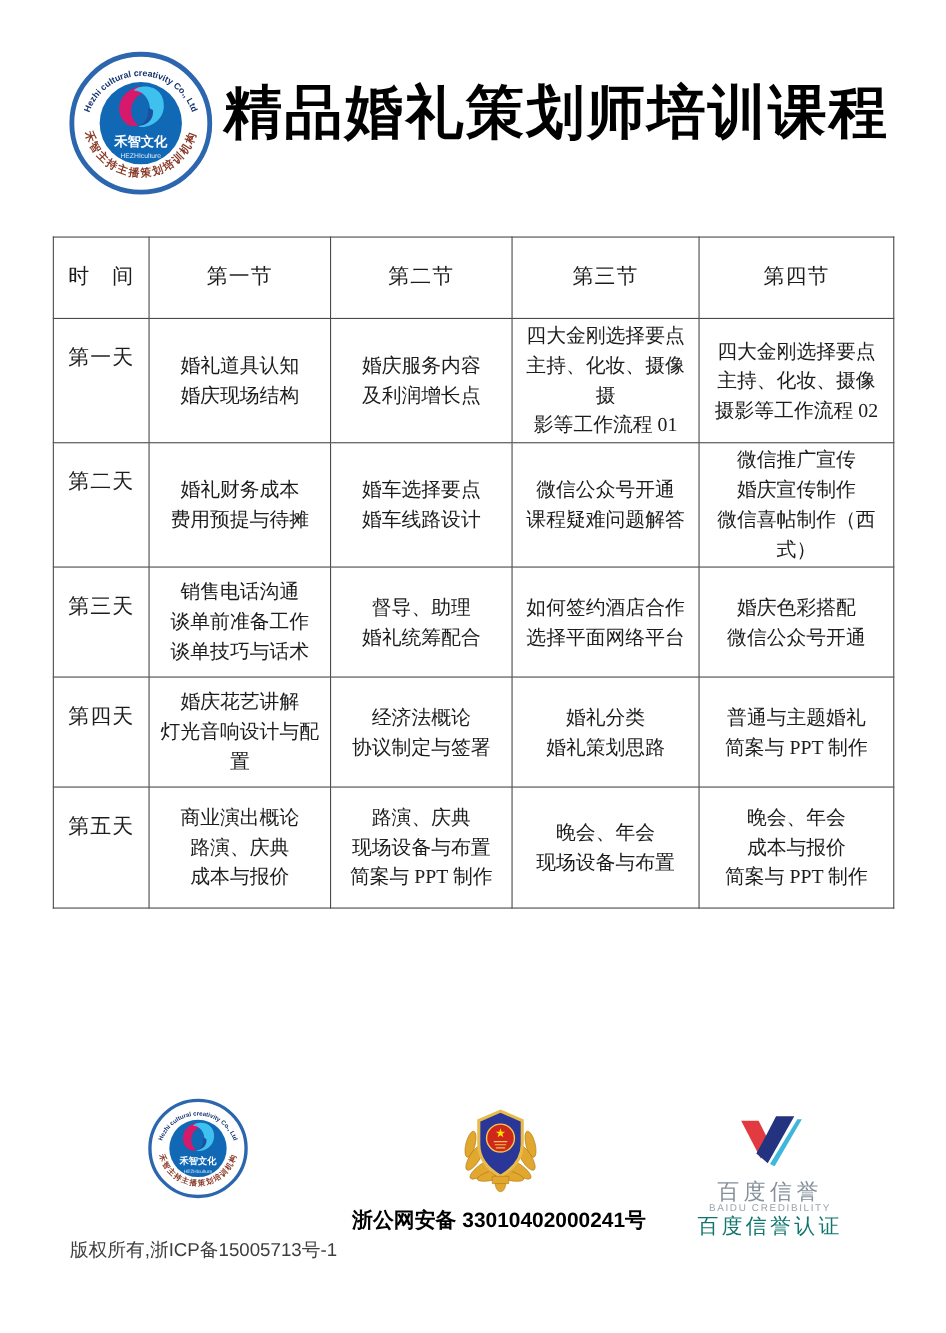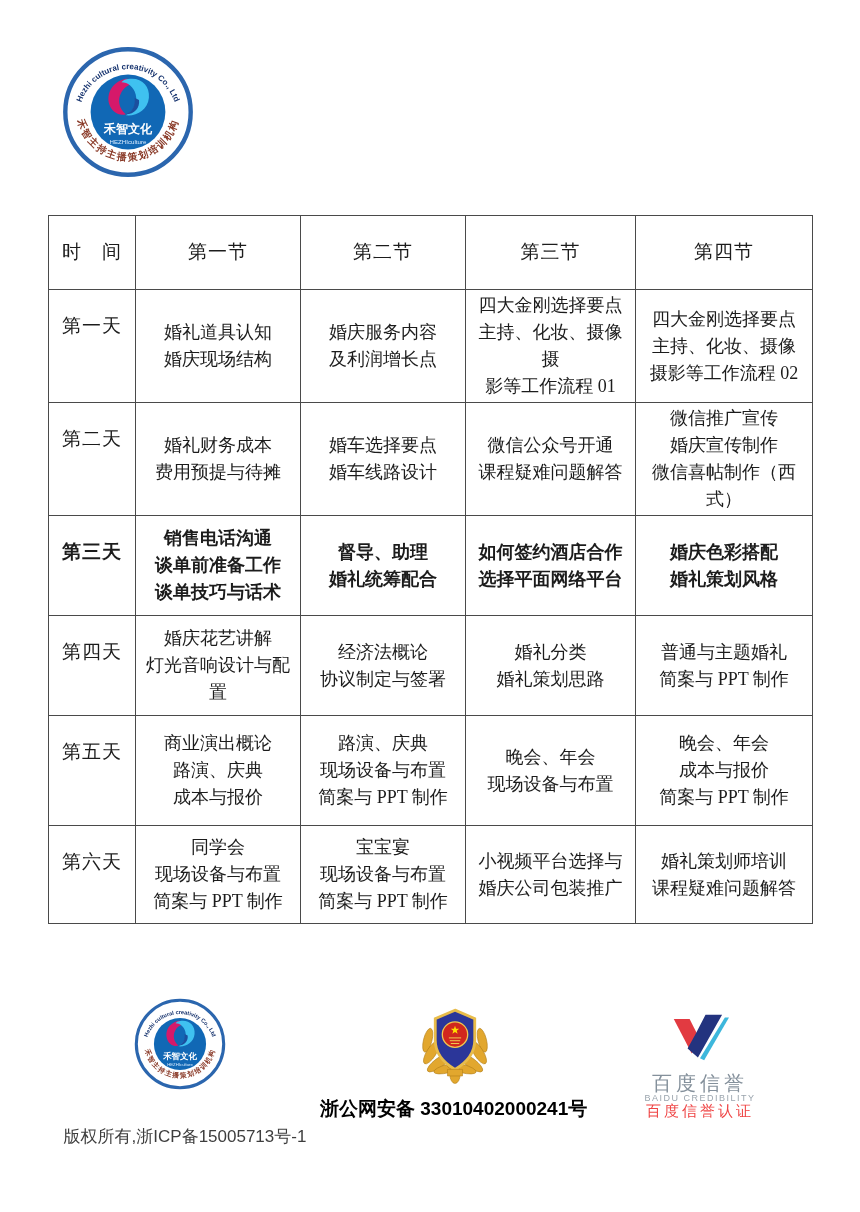--- a/index.html
+++ b/index.html
@@ -13,37 +13,37 @@
               font-family:"Liberation Serif", serif;line-height:1.2;white-space:nowrap;}
 
   
   table.course{position:absolute;left:48px;top:215px;width:764px;border-collapse:collapse;
                table-layout:fixed;}
   table.course td{border:1px solid #4a4a4a;text-align:center;vertical-align:middle;
                   font-size:18px;line-height:1.5;color:#1c1c1c;white-space:pre-line;
                   padding:2px 4px;}
   table.course td.day{vertical-align:top;padding-top:22px;font-size:19px;letter-spacing:1px;}
   table.course tr.head td{font-size:19px;letter-spacing:1px;text-align:center;}
-  tr.rh{height:74px;} tr.r1{height:110px;} tr.r2{height:102px;} tr.r3{height:100px;font-weight:bold;}
+  tr.rh{height:74px;} tr.r1{height:110px;} tr.r2{height:102px;} tr.r3{height:100px;}
   tr.r4{height:100px;} tr.r5{height:110px;} tr.r6{height:98px;}
 
   
   .ft-logo{position:absolute;left:134px;top:998px;width:92px;height:92px;}
   .ft-copy{position:absolute;left:55px;top:1097px;width:260px;text-align:center;
            font-family:"Liberation Sans", sans-serif;font-size:17px;color:#3d3d3d;margin-top:28px;}
   .ft-badge{position:absolute;left:408px;top:1000px;width:94px;height:88px;}
   .ft-police{position:absolute;left:320px;top:1096px;width:270px;text-align:left;
              font-family:"Liberation Sans", sans-serif;font-size:19px;font-weight:bold;color:#000;}
   .ft-baidu-logo{position:absolute;left:662px;top:1012px;width:76px;height:58px;}
   .ft-bd1{position:absolute;left:610px;top:1070px;width:180px;text-align:center;
           font-family:"Liberation Sans", sans-serif;font-size:20px;color:#84909b;letter-spacing:4px;}
   .ft-bd2{position:absolute;left:610px;top:1093px;width:180px;text-align:center;
           font-family:"Liberation Sans", sans-serif;font-size:9px;color:#9aa4ad;letter-spacing:1.5px;}
   .ft-bd3{position:absolute;left:610px;top:1102px;width:180px;text-align:center;
-          font-family:"Liberation Sans", sans-serif;font-size:15px;color:#ef4444;letter-spacing:3px;}
+          font-family:"Liberation Sans", sans-serif;font-size:19px;color:#0f766e;letter-spacing:3px;}
   svg{display:block;}
 </style>
 </head>
 <body>
 
 <div class="page">
 
   <svg width="0" height="0" style="position:absolute" aria-hidden="true">
     <defs>
       <symbol id="hezhi-logo" viewBox="0 0 120 120">
@@ -91,20 +91,21 @@
         <polygon points="12,10 35,10 49,38 38,60" fill="#e23a41"></polygon>
         <polygon points="58,4 82,4 47,66 32,53 44,31" fill="#23337f"></polygon>
         <polygon points="86,8 92,8 56,70 50,67" fill="#3db7dc"></polygon>
       </symbol>
     </defs>
   </svg>
 
   <svg class="hdr-logo">
       <use href="#hezhi-logo"></use>
     </svg>
+  <div class="page-title">精品婚礼策划师培训课程</div>
 
   <table class="course">
     <colgroup>
         <col style="width:87px">
         <col style="width:165px">
         <col style="width:165px">
         <col style="width:170px">
         <col style="width:177px">
       </colgroup>
     <tbody>
@@ -143,21 +144,21 @@
     <tr class="r3">
       <td class="day">第三天</td>
       <td>销售电话沟通
 谈单前准备工作
 谈单技巧与话术</td>
       <td>督导、助理
 婚礼统筹配合</td>
       <td>如何签约酒店合作
 选择平面网络平台</td>
       <td>婚庆色彩搭配
-婚礼策划风格</td>
+微信公众号开通</td>
     </tr>
     <tr class="r4">
       <td class="day">第四天</td>
       <td>婚庆花艺讲解
 灯光音响设计与配置</td>
       <td>经济法概论
 协议制定与签署</td>
       <td>婚礼分类
 婚礼策划思路</td>
       <td>普通与主题婚礼
@@ -170,33 +171,20 @@
 成本与报价</td>
       <td>路演、庆典
 现场设备与布置
 简案与 PPT 制作</td>
       <td>晚会、年会
 现场设备与布置</td>
       <td>晚会、年会
 成本与报价
 简案与 PPT 制作</td>
     </tr>
-    <tr class="r6">
-      <td class="day">第六天</td>
-      <td>同学会
-现场设备与布置
-简案与 PPT 制作</td>
-      <td>宝宝宴
-现场设备与布置
-简案与 PPT 制作</td>
-      <td>小视频平台选择与
-婚庆公司包装推广</td>
-      <td>婚礼策划师培训
-课程疑难问题解答</td>
-    </tr>
   </tbody>
     </table>
 
   <svg class="ft-logo">
       <use href="#hezhi-logo"></use>
     </svg>
   <div class="ft-copy">版权所有,浙ICP备15005713号-1</div>
 
   <svg class="ft-badge">
       <use href="#police-badge"></use>

